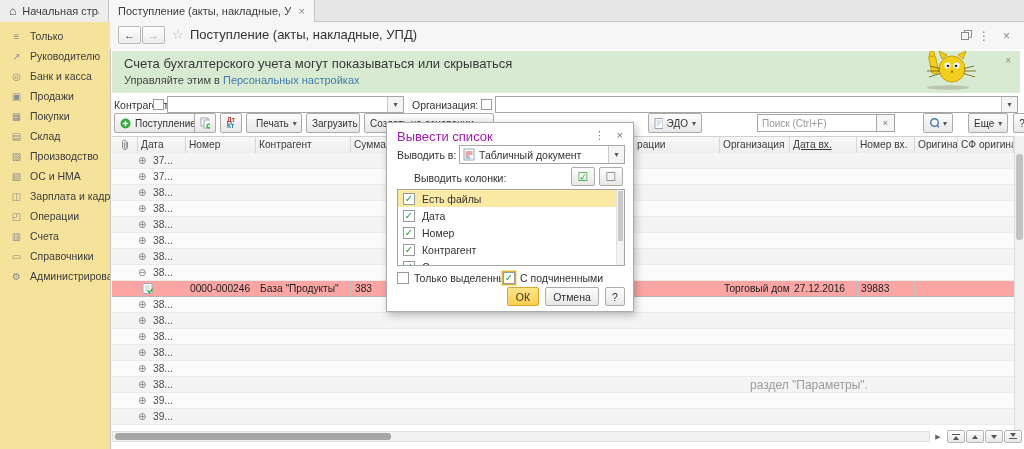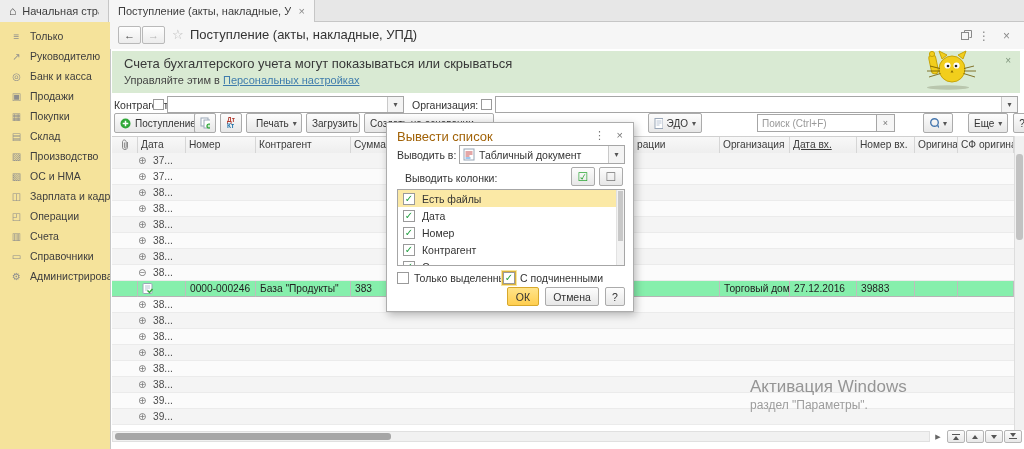--- a/index.html
+++ b/index.html
@@ -30,21 +30,21 @@
   #nav-back{left:8px}
   #nav-fwd{left:32px;color:#B5B5B5}
   #hdr-star{position:absolute;left:62px;top:5px;color:#B9B9B9;font-size:13px}
   #page-title{position:absolute;left:80px;top:5px;font-size:13px;color:#333;white-space:nowrap}
   .hdr-ico{position:absolute;top:8px;color:#8a8a8a;font-size:12px;line-height:1}
 
   
   #banner{position:absolute;left:112px;top:51px;width:908px;height:42px;background:#D9EAD3;box-sizing:border-box;padding:5px 12px}
   #banner-msg{font-size:13px;color:#383838;margin-bottom:3px}
   #banner-line2{font-size:11px;color:#444}
-  #banner-link{color:#3F7CAC;text-decoration:underline;cursor:pointer}
+  #banner-link{color:#3F7CAC;cursor:pointer}
   #banner-close{position:absolute;right:9px;top:4px;color:#7e947c;font-size:10px;cursor:pointer}
   #banner-cat{position:absolute;right:44px;bottom:1px}
 
   
   .flt-label{position:absolute;top:99px;font-size:10.5px;color:#333}
   .cbx{width:11px;height:11px;background:#fff;border:1px solid #9A9A9A;box-sizing:border-box;display:inline-flex;align-items:center;justify-content:center;
        font-size:10px;line-height:1;color:#1E9E3E;font-weight:bold}
   .flt-cbx{position:absolute;top:99px}
   .combo{position:absolute;top:96px;height:17px;background:#fff;border:1px solid #A6A6A6;box-sizing:border-box;display:flex;align-items:center}
   .combo .arr{margin-left:auto;width:15px;height:100%;border-left:1px solid #C9C9C9;background:#F4F4F4;display:flex;align-items:center;justify-content:center;font-size:8px;color:#555}
@@ -65,21 +65,21 @@
   
   #grid-header{position:absolute;left:112px;top:136px;width:902px;height:17px;display:flex;box-sizing:border-box;border-top:1px solid #D0D0D0}
   .gh-cell{height:17px;box-sizing:border-box;padding:2px 3px;border-right:1px solid #D6D6D6;border-bottom:1px solid #C9C9C9;
         background:linear-gradient(#F8F8F8,#EEEEEE);font-size:10.2px;color:#3C3C3C;white-space:nowrap;overflow:hidden}
   .gh-oper{padding-left:196px}
   #grid-rows{position:absolute;left:112px;top:153px;width:902px}
   .g-row{height:16px;display:flex;align-items:center;box-sizing:border-box;border-bottom:1px solid #EBEBEB;font-size:10.2px;color:#444;cursor:pointer}
   .g-row.even{background:#F4F4F4}.g-row.odd{background:#FBFBFB}
   .g-exp{margin-left:26px;color:#808080;font-size:10px;width:12px}
   .g-lbl{margin-left:3px;color:#4a4a4a}
-  .g-row.sel{background:#86efac;border-bottom:1px solid #B5B5B5;color:#222}
+  .g-row.sel{background:#fca5a5;border-bottom:1px solid #B5B5B5;color:#222}
   .g-cell{height:16px;box-sizing:border-box;padding:2px 4px;white-space:nowrap;overflow:hidden;font-size:10.2px}
   .g-row.sel .g-cell{border-right:1px solid #BDBDBD}
   .c-right{text-align:right;padding-right:28px}
 
   
   #vscroll{position:absolute;left:1014px;top:136px;width:9px;height:294px;background:#F1F1F1;border-left:1px solid #DDD}
   #vscroll-thumb{position:absolute;left:1px;top:18px;width:7px;height:86px;background:#C2C2C2;border-radius:3px}
   #hscroll-track{position:absolute;left:112px;top:431px;width:818px;height:11px;background:#F1F1F1;border:1px solid #E0E0E0;box-sizing:border-box}
   #hscroll-thumb{position:absolute;left:2px;top:1px;width:276px;height:7px;background:#A6A6A6;border-radius:3px}
   #hscroll-arrow{position:absolute;left:932px;top:431px;width:12px;height:11px;display:flex;align-items:center;justify-content:center;font-size:7px;color:#666}
@@ -91,27 +91,27 @@
   .nbar{width:8px;height:1.5px;background:#555;margin:1px 0}
 
   
   #watermark{position:absolute;left:750px;top:377px;z-index:5;pointer-events:none}
   #wm-title{font-size:17px;color:rgba(125,125,125,.8)}
   .wm-line{font-size:12px;color:rgba(140,140,140,.85);line-height:16px}
 
   
   #dialog{position:absolute;left:386px;top:122px;width:248px;height:190px;background:#fff;border:1px solid #ADADAD;
         box-shadow:2px 3px 8px rgba(0,0,0,.25);z-index:10;box-sizing:border-box}
-  #dlg-title{position:absolute;left:10px;top:6px;font-size:13px;color:#a16207}
+  #dlg-title{position:absolute;left:10px;top:6px;font-size:13px;color:#a21caf}
   #dlg-dots{position:absolute;right:28px;top:6px;color:#777;font-size:11px;cursor:pointer}
   #dlg-close{position:absolute;right:10px;top:6px;color:#777;font-size:11px;cursor:pointer}
   #dlg-outlbl{position:absolute;left:10px;top:26px;font-size:10.5px}
   #dlg-combo{position:absolute;left:72px;top:22px;width:166px;height:19px;border:1px solid #A6A6A6;box-sizing:border-box;display:flex;align-items:center;gap:4px;padding-left:3px;background:#fff}
   #dlg-combo .arr{margin-left:auto;width:15px;height:100%;border-left:1px solid #C9C9C9;background:#F4F4F4;display:flex;align-items:center;justify-content:center;font-size:8px;color:#555}
-  #dlg-collbl{position:absolute;left:18px;top:49px;font-size:10.5px}
+  #dlg-collbl{position:absolute;left:27px;top:49px;font-size:10.5px}
   .dlg-minibtn{position:absolute;top:44px;width:24px;height:19px;box-sizing:border-box;border:1px solid #ABABAB;border-radius:2px;
         background:linear-gradient(#FDFDFD,#E7E7E7);display:flex;align-items:center;justify-content:center;font-size:12px;cursor:pointer}
   #dlg-selall{right:38px;color:#2FA838}
   #dlg-clrall{right:10px;color:#777}
   #dlg-list{position:absolute;left:10px;top:66px;width:228px;height:77px;border:1px solid #A6A6A6;box-sizing:border-box;overflow:hidden;background:#fff}
   .dlg-item{height:17px;display:flex;align-items:center;gap:7px;padding-left:5px;font-size:10.5px;color:#333}
   .dlg-item .cbx{width:12px;height:12px;flex:0 0 12px}
   .dlg-item.sel{background:#FBE9A6}
   #dlg-vscroll{position:absolute;right:0;top:0;width:8px;height:100%;background:#F2F2F2;border-left:1px solid #E2E2E2;box-sizing:border-box}
   #dlg-vthumb{position:absolute;left:1px;top:1px;width:5px;height:50px;background:#C8C8C8}
@@ -421,21 +421,20 @@
   </div>
 <div class="navbtn" style="left:985px">
     <span class="tri down"></span>
   </div>
 <div class="navbtn" style="left:1004px">
     <span class="tri down"></span>
     <span class="nbar"></span>
   </div>
 
 <div id="watermark">
-  <div id="wm-title">Активация Windows</div>
   <div class="wm-line">раздел "Параметры".</div>
 </div>
 
 <div id="dialog">
   <div id="dlg-title">Вывести список</div>
   <span id="dlg-dots">⋮</span>
   <span id="dlg-close">×</span>
   <span id="dlg-outlbl">Выводить в:</span>
   <div id="dlg-combo">
     <svg width="12" height="13">

